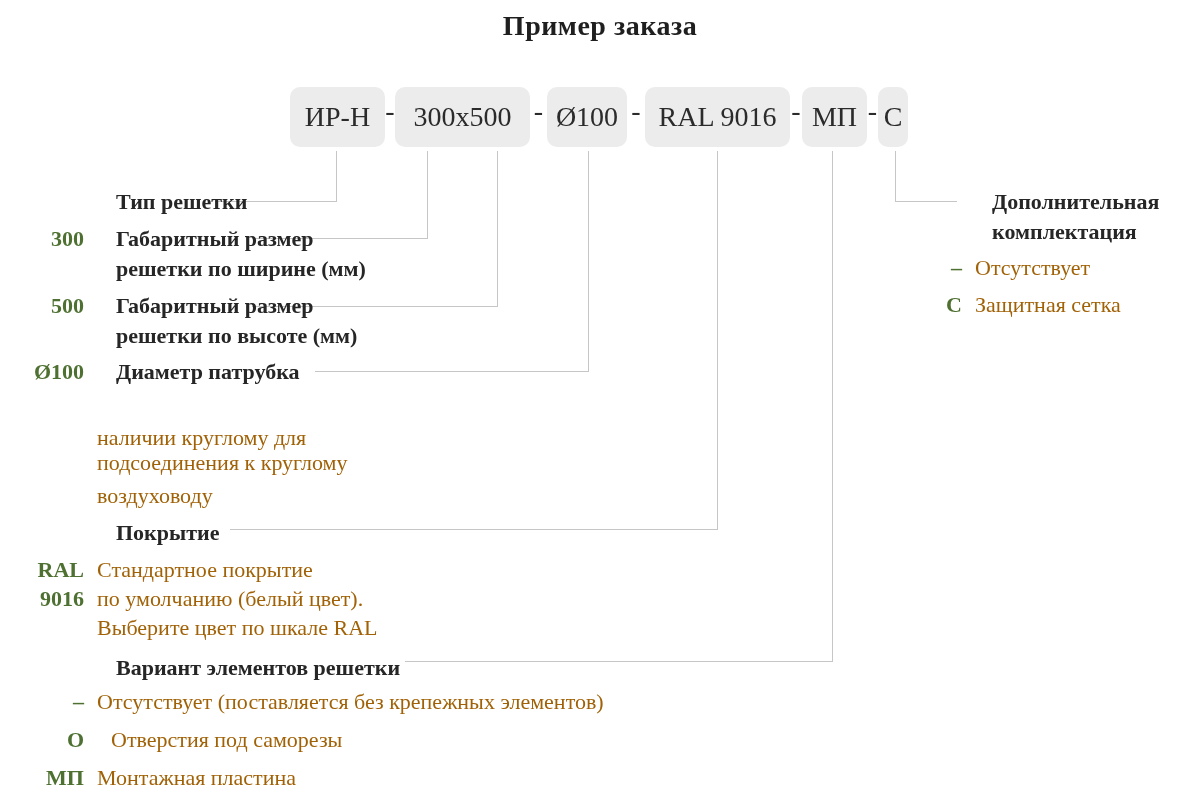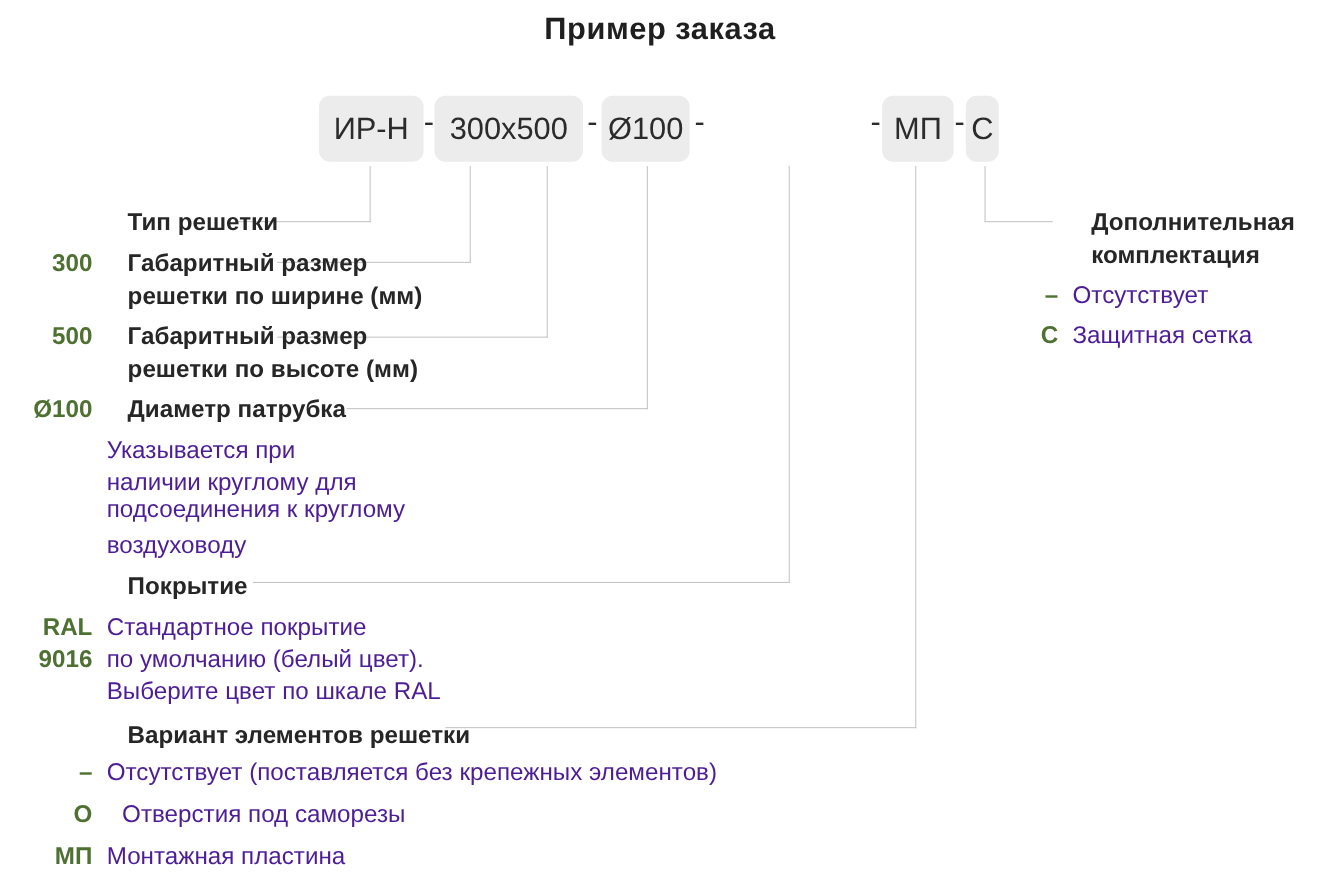--- a/index.html
+++ b/index.html
@@ -5,21 +5,21 @@
   html, body {
     margin: 0;
     padding: 0;
     background: #ffffff;
   }
   .page {
     position: relative;
     width: 1200px;
     height: 796px;
     background: #ffffff;
-    font-family: Liberation Sans, sans-serif;
+    font-family: Liberation Serif, serif;
     color: #262626;
     overflow: hidden;
   }
   .title {
     position: absolute;
     top: 10px;
     left: 0;
     width: 1200px;
     text-align: center;
     font-size: 28px;
@@ -63,21 +63,21 @@
     background: #c6c6c6;
   }
   .lbl {
     position: absolute;
     font-size: 22px;
     line-height: 26px;
     white-space: nowrap;
     color: #262626;
   }
   .bold { font-weight: 700; margin-left: 19px; }
-  .reg  { font-weight: 400; color: #4c1d95; }
+  .reg  { font-weight: 400; color: #a16207; }
   .val {
     position: absolute;
     font-size: 22px;
     line-height: 26px;
     font-weight: 600;
     color: #4e7132;
     text-align: right;
     white-space: nowrap;
   }
   .gutter-left  { left: 0;   width: 84px; }
@@ -89,20 +89,21 @@
 <div class="page">
 
   <div class="title">Пример заказа</div>
 
   <div class="box" style="left:290px;width:95px">ИР-Н</div>
   <div class="dash" style="left:385px;width:10px">-</div>
   <div class="box" style="left:395px;width:135px">300х500</div>
   <div class="dash" style="left:530px;width:17px">-</div>
   <div class="box" style="left:547px;width:80px">Ø100</div>
   <div class="dash" style="left:627px;width:18px">-</div>
+  <div class="box" style="left:645px;width:145px">RAL 9016</div>
   <div class="dash" style="left:790px;width:12px">-</div>
   <div class="box" style="left:802px;width:65px">МП</div>
   <div class="dash" style="left:867px;width:11px">-</div>
   <div class="box" style="left:878px;width:30px">С</div>
 
   <div class="vline" style="left:336px;top:151px;height:51px"></div>
   <div class="hline" style="left:215px;top:201px;width:122px"></div>
 
   <div class="vline" style="left:427px;top:151px;height:88px"></div>
   <div class="hline" style="left:252px;top:238px;width:176px"></div>
@@ -128,21 +129,20 @@
   <div class="lbl bold" style="left:97px;top:226px">Габаритный размер</div>
   <div class="lbl bold" style="left:97px;top:256px">решетки по ширине (мм)</div>
 
   <div class="val gutter-left" style="top:293px">500</div>
   <div class="lbl bold" style="left:97px;top:293px">Габаритный размер</div>
   <div class="lbl bold" style="left:97px;top:323px">решетки по высоте (мм)</div>
 
   <div class="val gutter-left" style="top:359px">Ø100</div>
   <div class="lbl bold" style="left:97px;top:359px">Диаметр патрубка</div>
 
-  <div class="lbl reg" style="left:97px;top:396px">Указывается при</div>
   <div class="lbl reg" style="left:97px;top:425px">наличии круглому для</div>
   <div class="lbl reg" style="left:97px;top:450px">подсоединения к круглому</div>
   <div class="lbl reg" style="left:97px;top:483px">воздуховоду</div>
 
   <div class="lbl bold" style="left:97px;top:520px">Покрытие</div>
 
   <div class="val gutter-left" style="top:557px">RAL</div>
   <div class="val gutter-left" style="top:586px">9016</div>
   <div class="lbl reg" style="left:97px;top:557px">Стандартное покрытие</div>
   <div class="lbl reg" style="left:97px;top:615px">Выберите цвет по шкале RAL</div>

